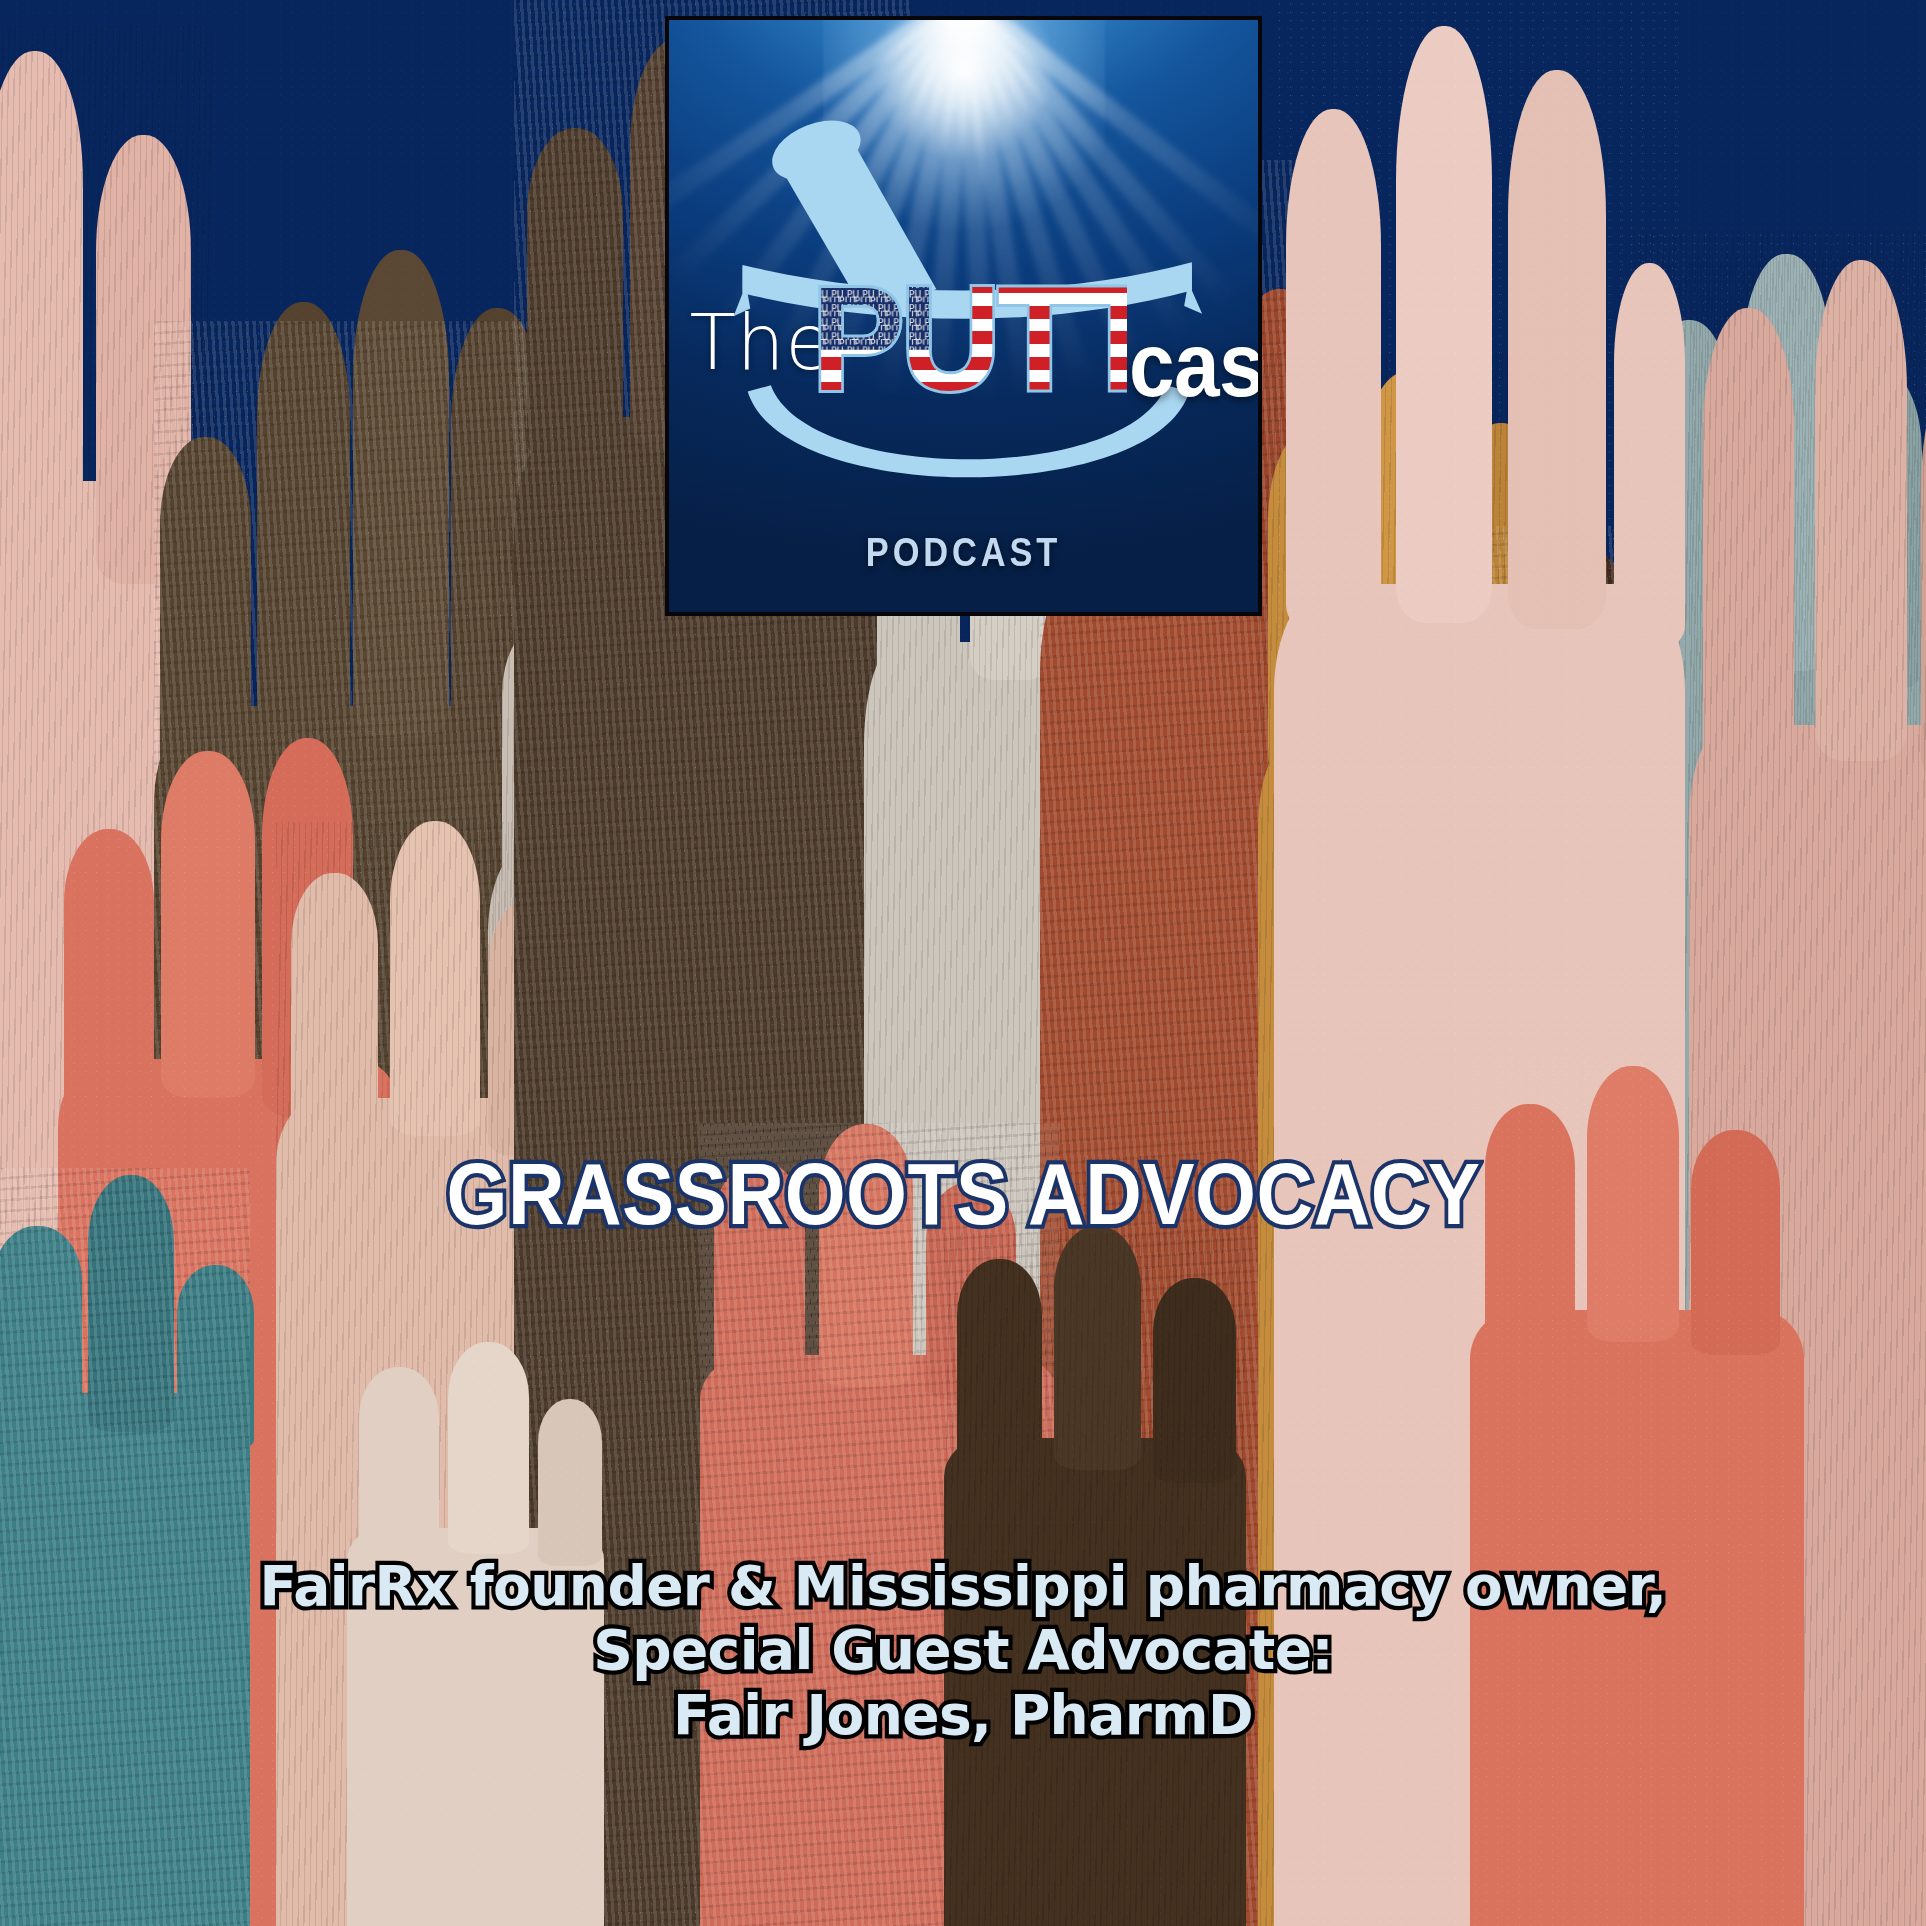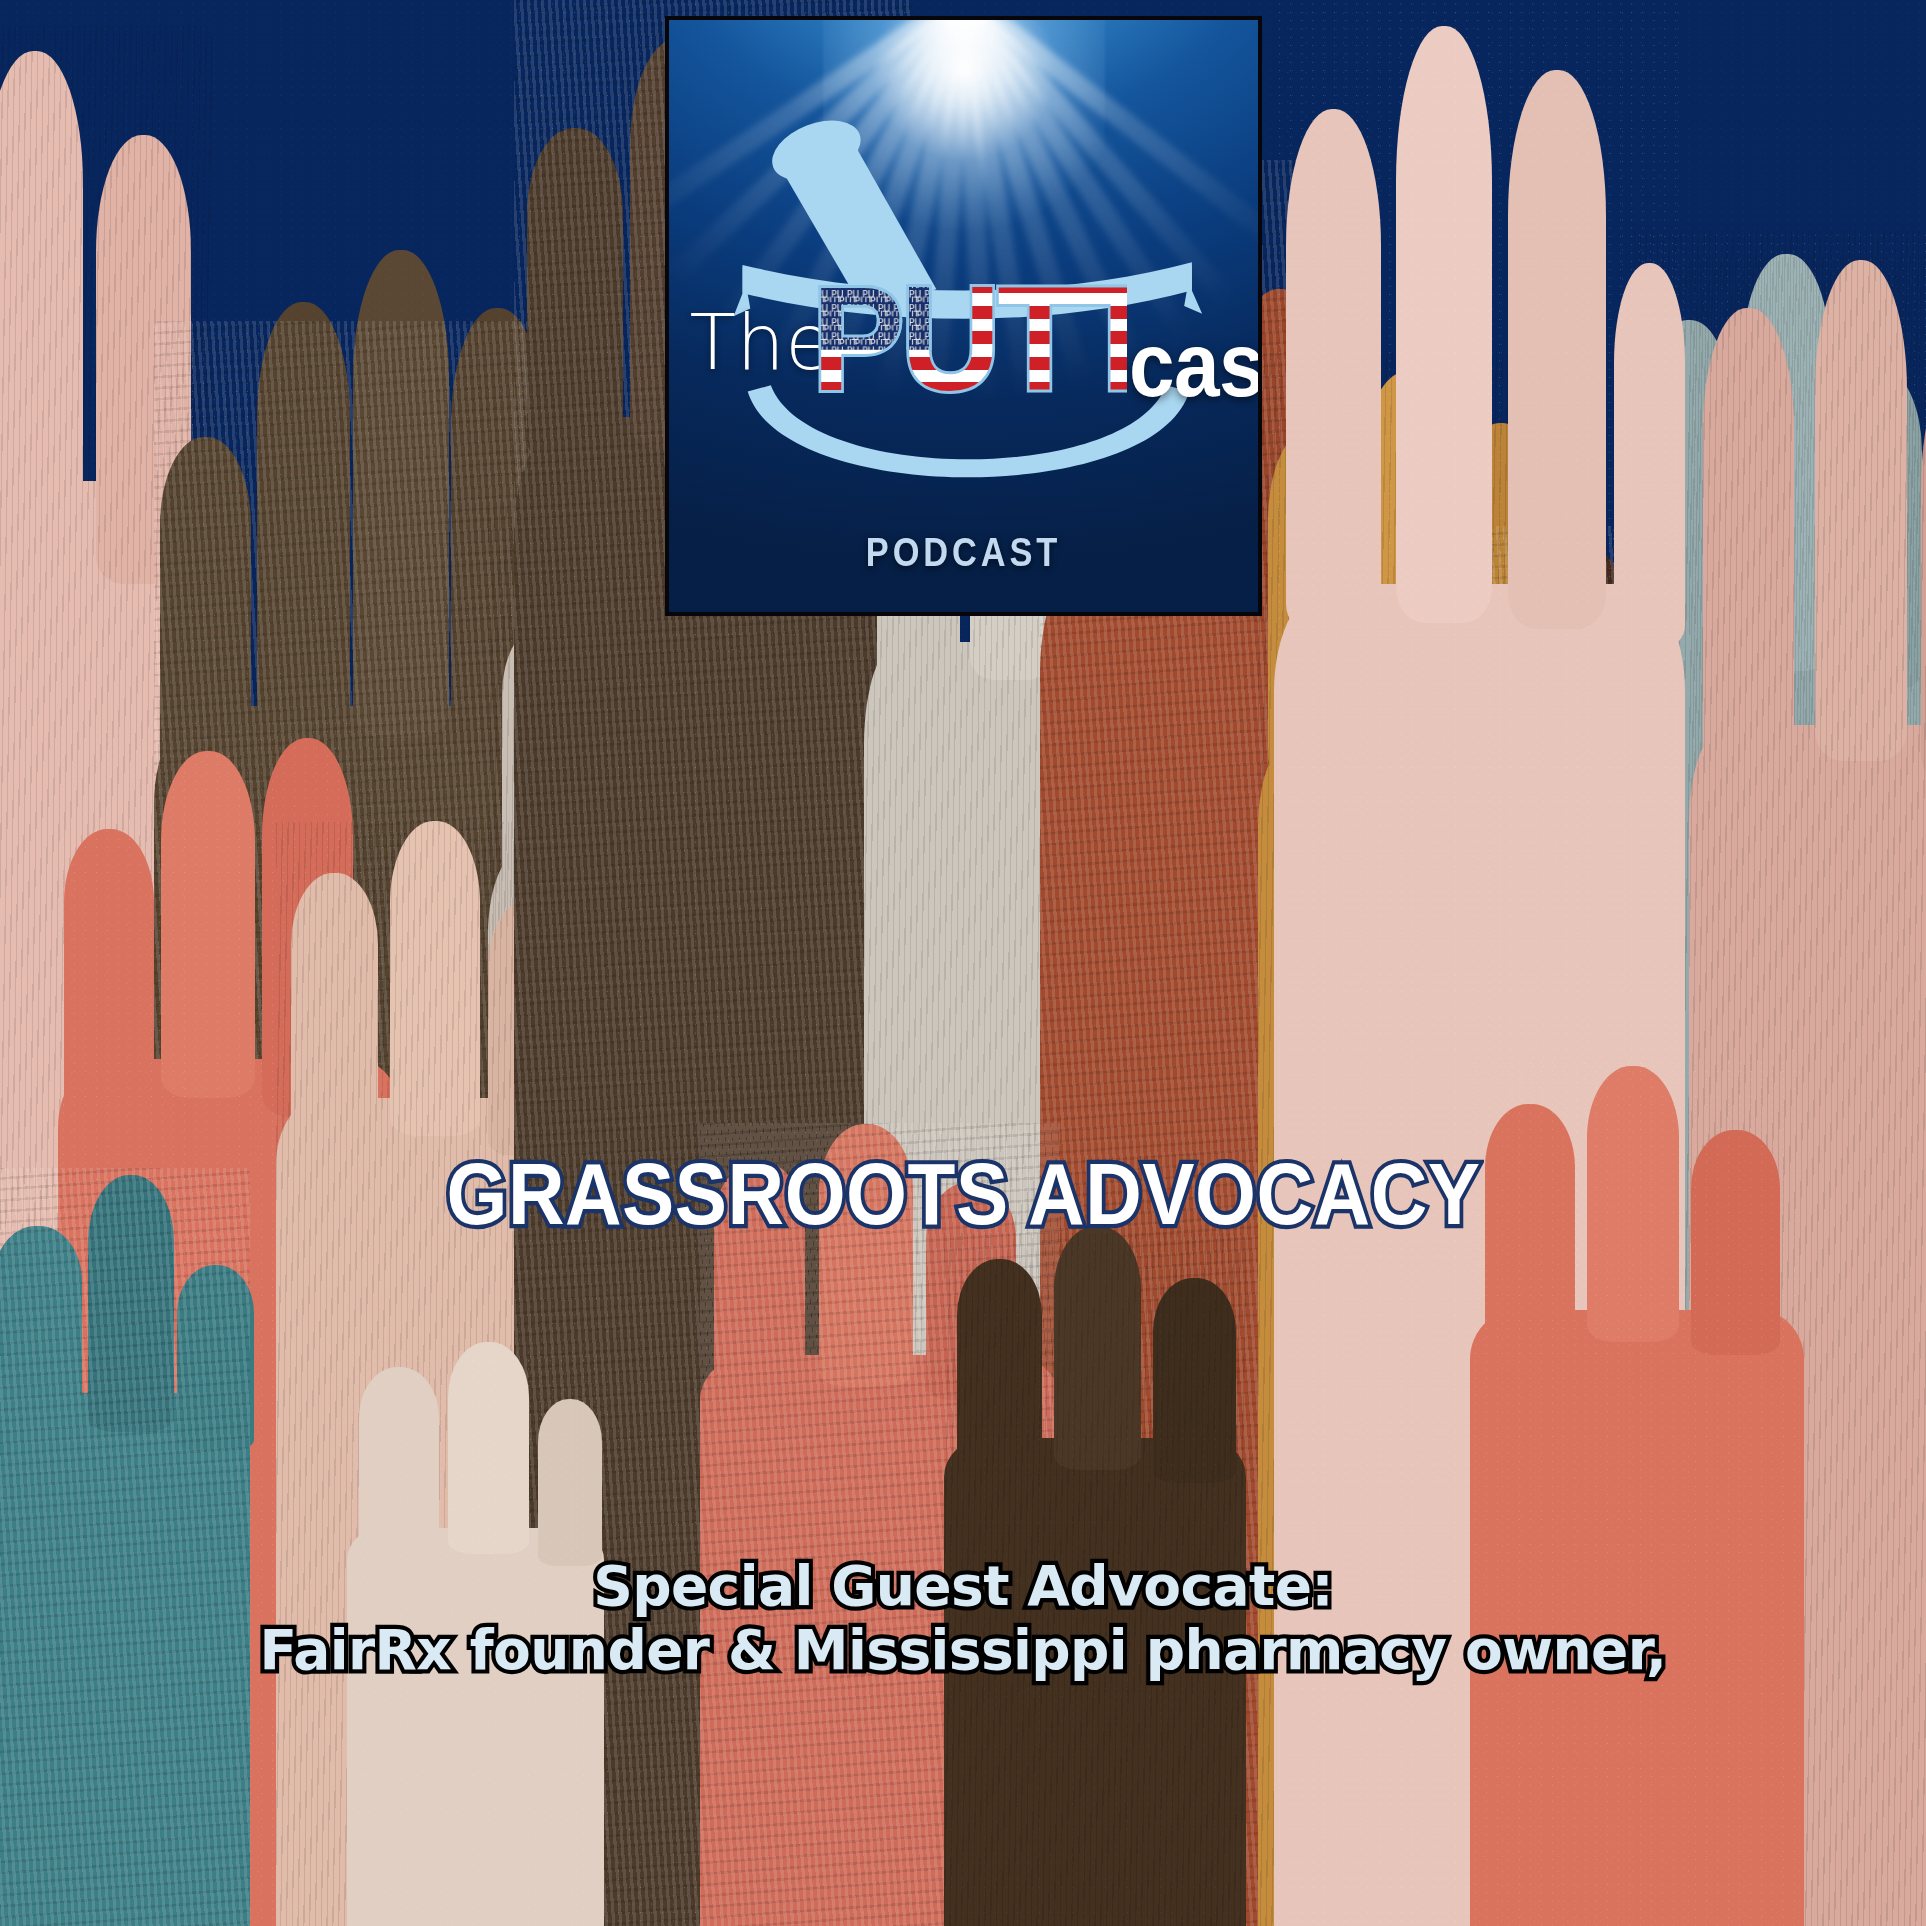--- a/index.html
+++ b/index.html
@@ -462,18 +462,19 @@
 
     <div id="podcast-word">PODCAST</div>
   </div>
 
 
   <div id="subhead">
     <span class="sh">GRASSROOTS ADVOCACY</span>
   </div>
 
   <div id="guest">
+    <span class="gl">FairRx founder &amp; Mississippi pharmacy owner,</span>
     <span class="gl">Special Guest Advocate:</span>
-    <span class="gl">FairRx founder &amp; Mississippi pharmacy owner,</span>
+    <span class="gl">Fair Jones, PharmD</span>
   </div>
 
 </div>
 
 
 </body></html>

